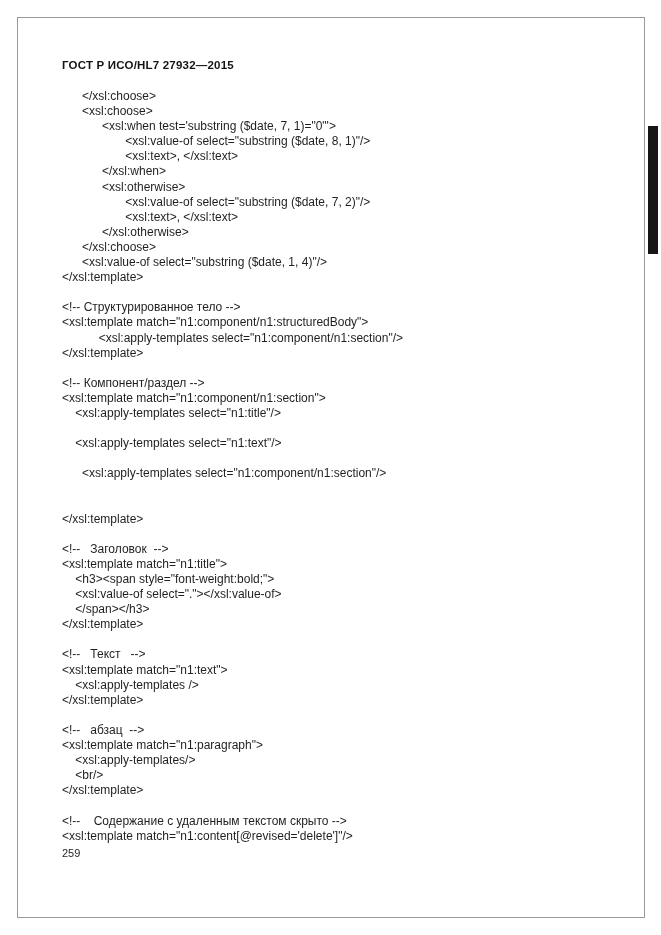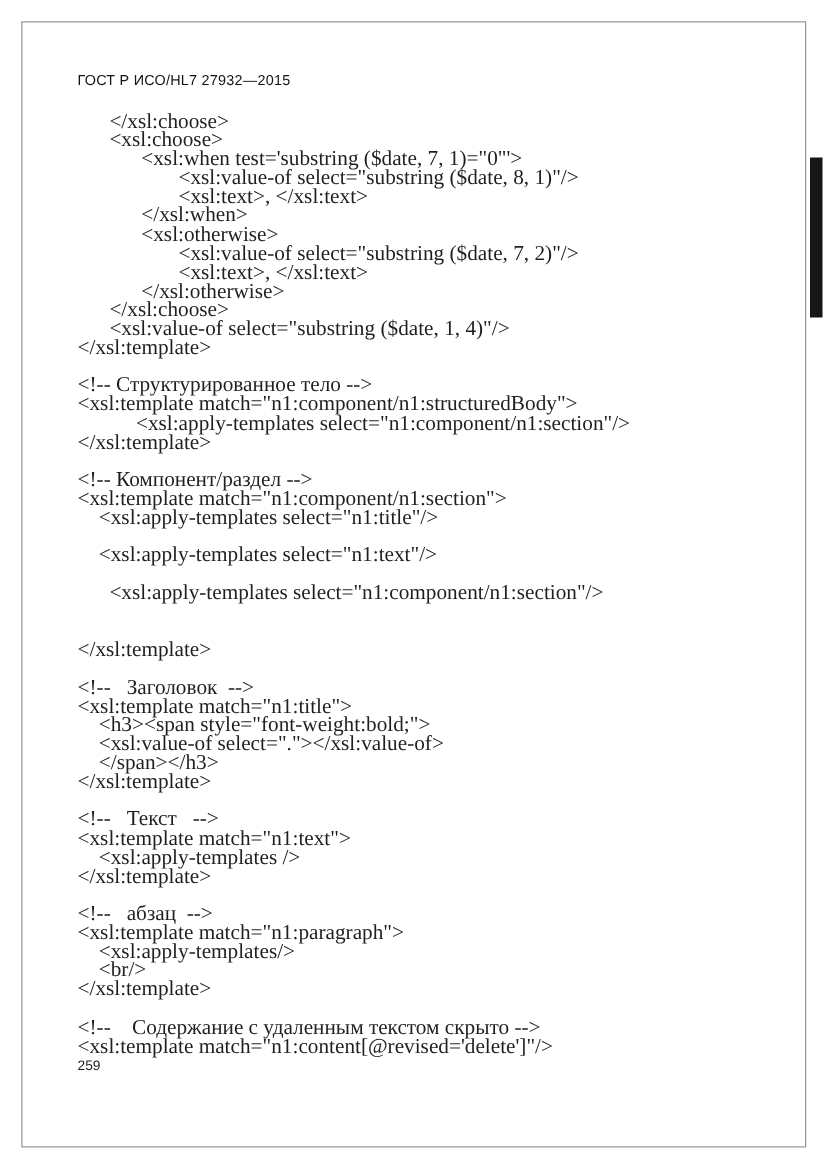--- a/index.html
+++ b/index.html
@@ -31,32 +31,32 @@
     top: 126px;
     width: 10px;
     height: 128px;
     background: #161616;
   }
   .doc-header {
     position: absolute;
     left: 62px;
     top: 59px;
     font-size: 11.5px;
-    font-weight: normal;
+    font-weight: bold;
     color: #141414;
     letter-spacing: 0.2px;
     white-space: nowrap;
   }
   .code-block {
     position: absolute;
     left: 62px;
     top: 89px;
     margin: 0;
-    font-family: Liberation Serif, serif;
-    font-size: 17px;
+    font-family: Liberation Sans, sans-serif;
+    font-size: 12px;
     line-height: 15.1px;
     color: #1f1f1f;
     white-space: pre;
   }
   .page-number {
     position: absolute;
     left: 62px;
     top: 847px;
     font-size: 11px;
     color: #1f1f1f;

